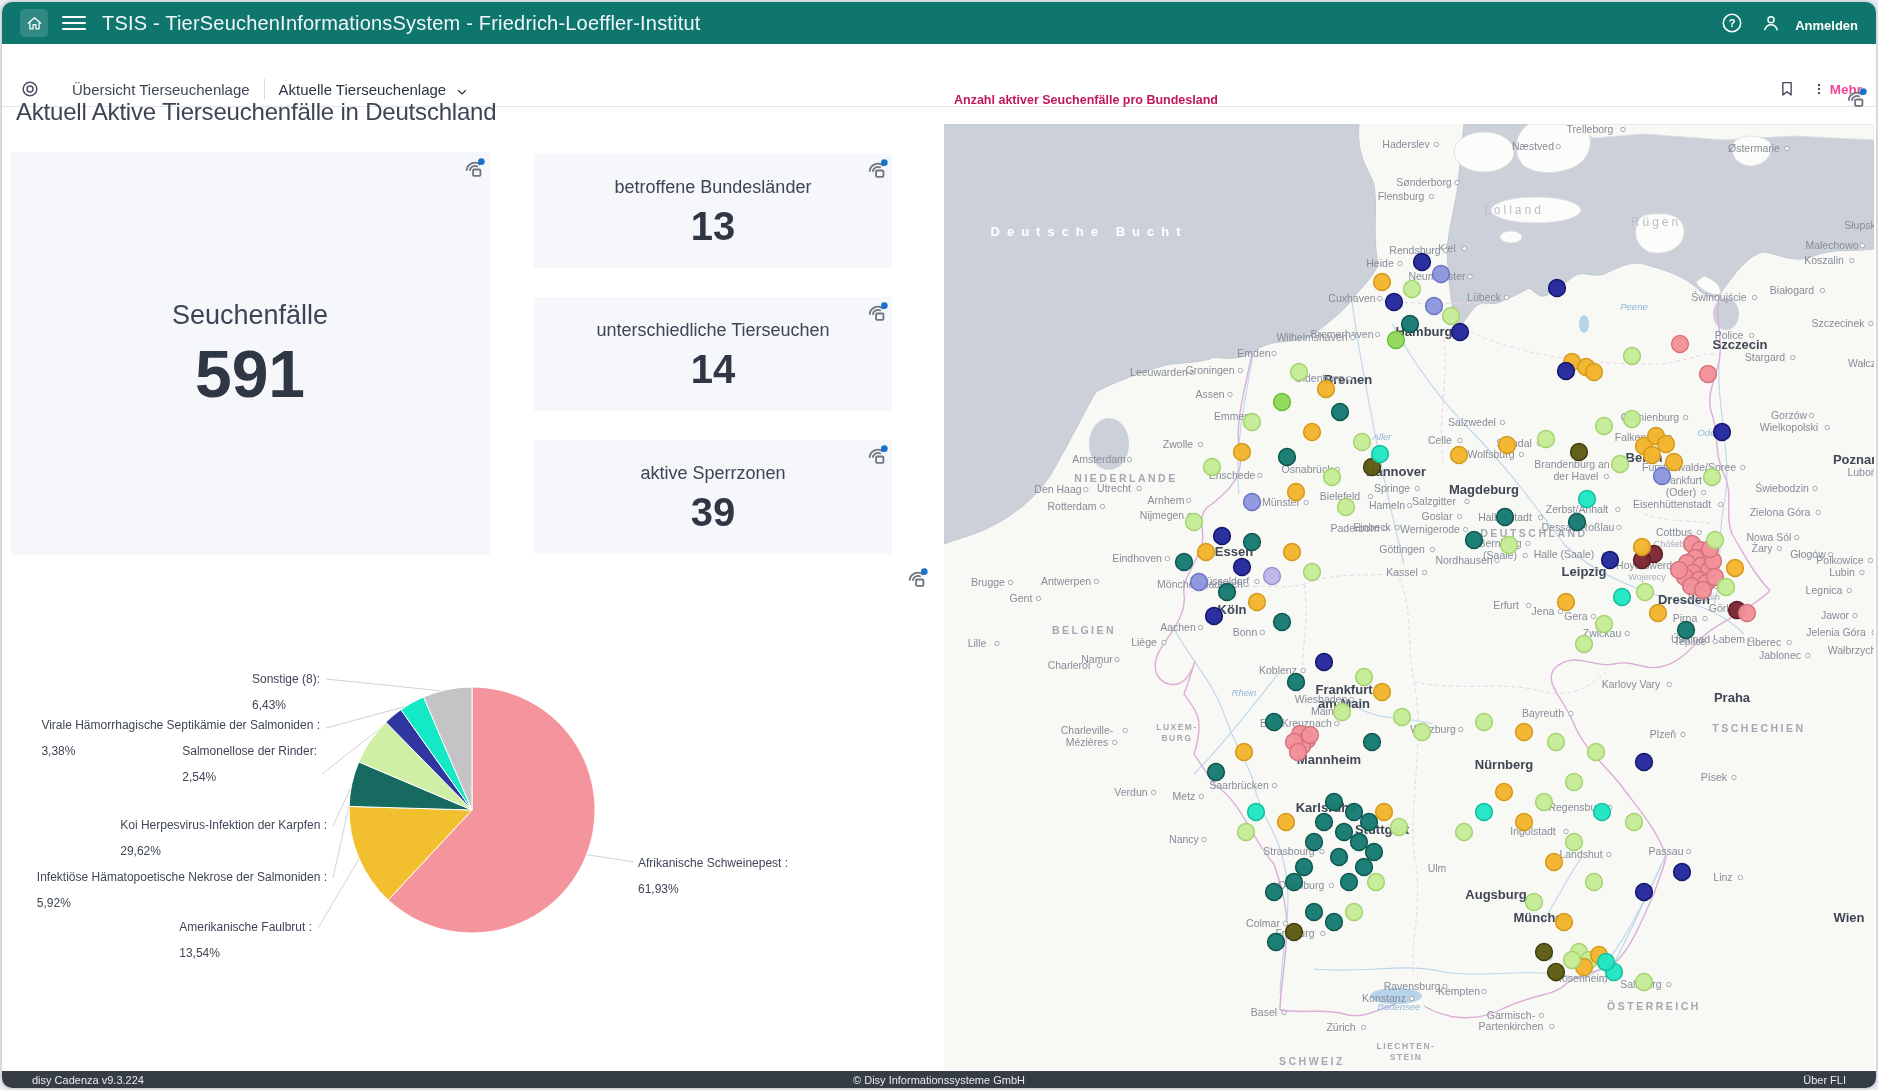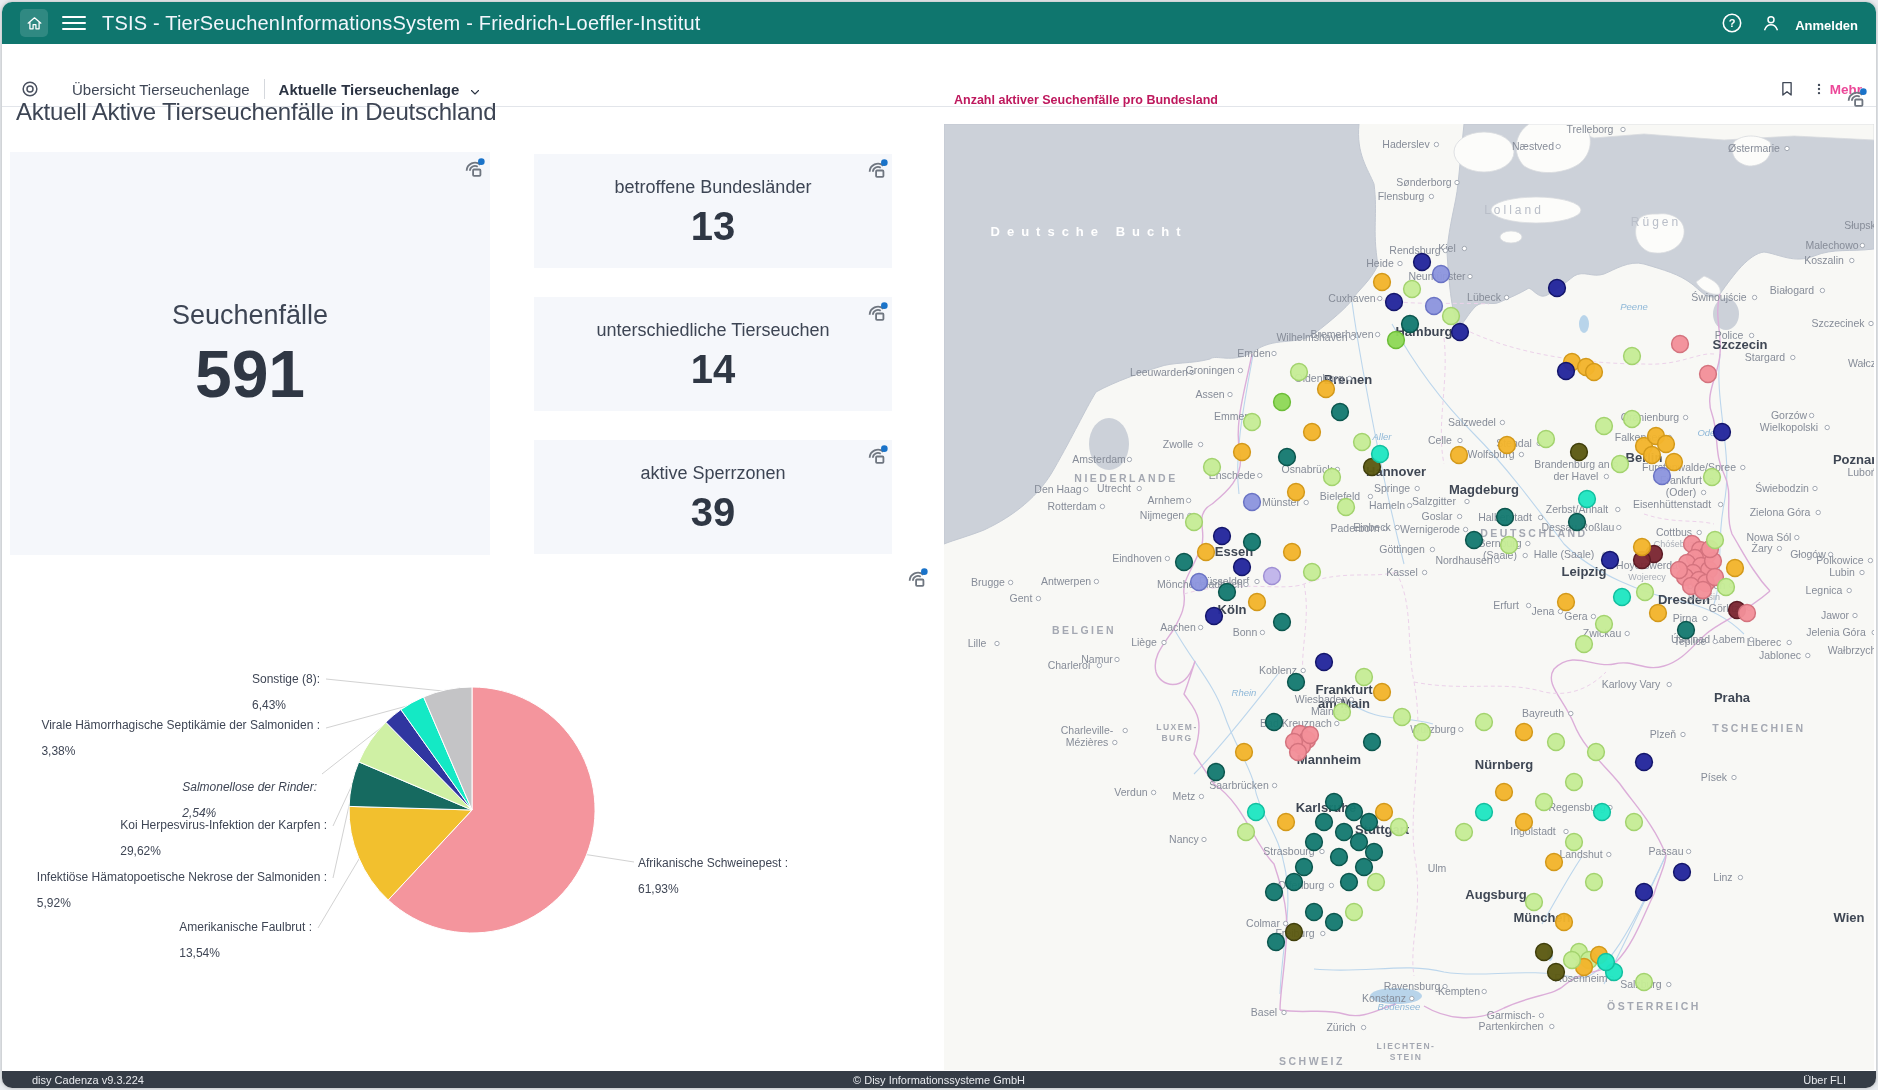--- a/index.html
+++ b/index.html
@@ -10,21 +10,21 @@
   .homebtn{width:28px;height:28px;border-radius:5px;background:rgba(255,255,255,.14);display:flex;align-items:center;justify-content:center;margin-right:14px;cursor:pointer;}
   .menubtn{width:24px;height:24px;display:flex;flex-direction:column;justify-content:center;gap:4px;margin-right:16px;cursor:pointer;}
   .menubtn span{display:block;height:2px;background:#fff;border-radius:1px;}
   .apptitle{color:#f2f6fc;font-size:20px;letter-spacing:.2px;white-space:nowrap;}
   .topbar-right{margin-left:auto;display:flex;align-items:center;gap:18px;}
   .loginbtn{display:flex;align-items:flex-end;gap:14px;color:#fff;font-size:13px;font-weight:700;cursor:pointer;}
   
   .toolbar{position:absolute;left:0;top:30px;width:100%;height:35px;background:#fff;border-bottom:1px solid #e2e5ea;display:flex;align-items:center;padding:0 14px;margin-top:40px;}
   .tb-target{margin:0 18px 0 4px;}
   .tb-item{font-size:15px;color:#3f4756;padding:0 14px;cursor:pointer;white-space:nowrap;}
-  .tb-item.active{font-weight:700;color:#2b3342;display:flex;align-items:flex-end;gap:10px;}
+  .tb-item.active{font-weight:400;color:#2b3342;display:flex;align-items:flex-end;gap:10px;}
   .tb-sep{width:1px;height:20px;background:#d5d8dd;}
   .toolbar-right{margin-left:auto;display:flex;align-items:center;gap:16px;}
   .morebtn{display:flex;align-items:center;gap:4px;font-size:13.5px;font-weight:700;color:#ec4899;cursor:pointer;}
   
   .heading{position:absolute;left:14px;top:96px;font-size:24px;color:#3d4554;letter-spacing:-.2px;}
   .card{position:absolute;background:#f5f7fb;display:flex;flex-direction:column;align-items:center;justify-content:center;}
   .card .lbl{color:#3d4554;}
   .card .val{color:#2f3744;font-weight:700;}
   .card1{left:8px;top:150px;width:480px;height:403px;}
   .card1 .lbl{font-size:27px;margin-bottom:10px;}
@@ -202,21 +202,21 @@
         <div>13,54%</div>
       </div>
       <div class="pie-label" style="top: 862px; right: 1549px;">
         <div>Infektiöse Hämatopoetische Nekrose der Salmoniden :</div>
         <div>5,92%</div>
       </div>
       <div class="pie-label" style="top: 810px; right: 1549px;">
         <div>Koi Herpesvirus-Infektion der Karpfen :</div>
         <div>29,62%</div>
       </div>
-      <div class="pie-label" style="top: 772px; right: 1559px; font-style: italic;">
+      <div class="pie-label" style="top: 736px; right: 1559px;">
         <div>Salmonellose der Rinder:</div>
         <div>2,54%</div>
       </div>
       <div class="pie-label" style="top: 710px; right: 1556px;">
         <div>Virale Hämorrhagische Septikämie der Salmoniden :</div>
         <div>3,38%</div>
       </div>
       <div class="pie-label" style="top: 664px; right: 1556px;">
         <div>Sonstige (8):</div>
         <div>6,43%</div>

